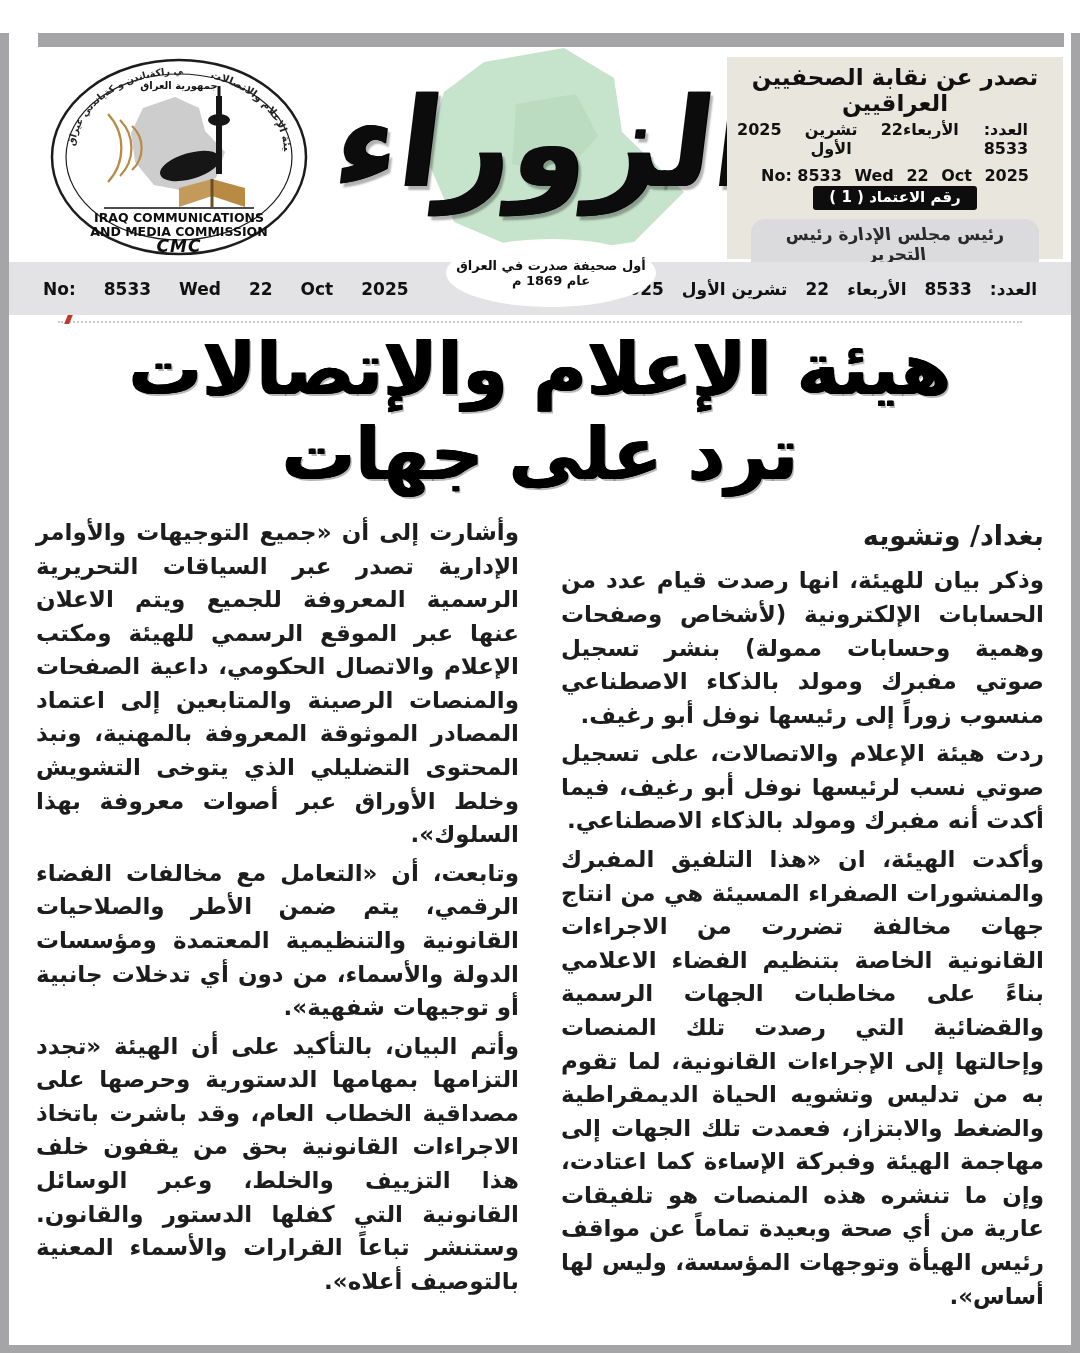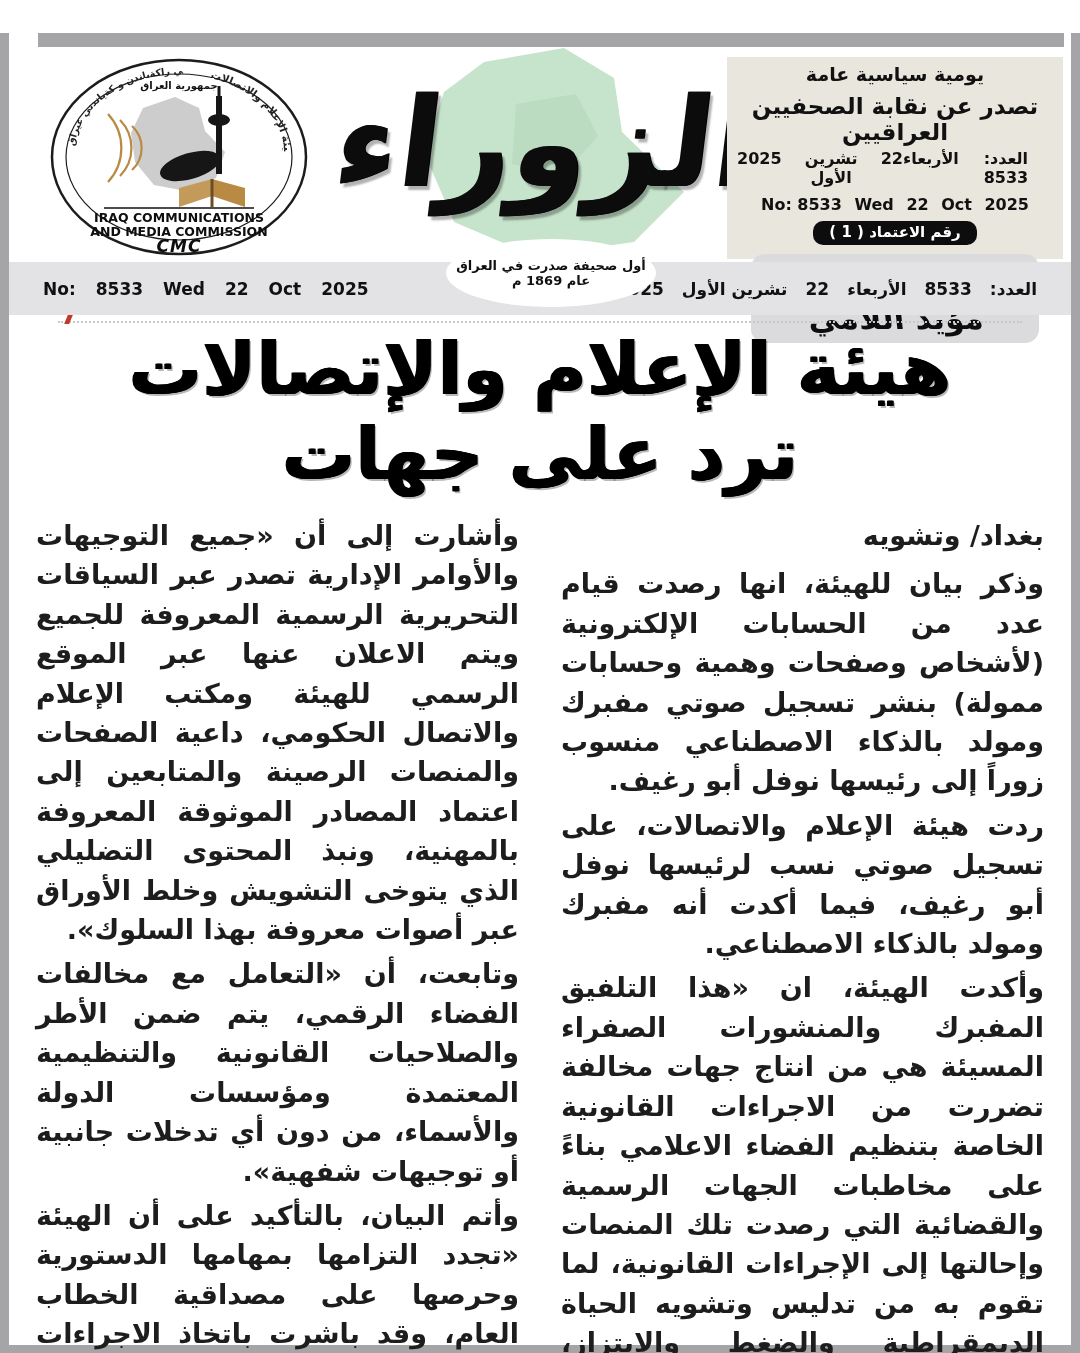--- a/index.html
+++ b/index.html
@@ -35,42 +35,42 @@
     display:flex;align-items:center;text-align:center;
     font-size:13px;font-weight:bold;direction:rtl;color:#111;
   }
 
   
   .infobox{
     position:absolute;right:17px;top:57px;width:336px;height:202px;
     background:#e9e7dd;text-align:center;direction:rtl;padding-top:6px;box-sizing:border-box;
   }
   .info-line1{font-size:19px;font-weight:bold;}
-  .info-line2{font-size:23px;font-weight:bold;margin-top:8px;}
+  .info-line2{font-size:23px;font-weight:bold;margin-top:1px;}
   .issue-row{display:flex;justify-content:space-between;align-items:baseline;
     font-size:16px;font-weight:bold;padding:0 10px;margin-top:4px;}
   .issue-row.ar{direction:rtl;}
   .issue-row.en{direction:ltr;padding:0 34px;margin-top:8px;}
   .badge{
-    display:inline-block;margin-top:7px;background:#0d0d0d;color:#fff;
-    font-size:15px;font-weight:bold;padding:2px 16px 4px;border-radius:10px;direction:rtl;
+    display:inline-block;margin-top:1px;background:#0d0d0d;color:#fff;
+    font-size:15px;font-weight:bold;padding:2px 16px 4px;border-radius:3px;direction:rtl;
   }
   .editor-box{
     width:86%;margin:9px auto 0;background:#dbdbde;border-radius:14px;
     padding:5px 6px 7px;box-sizing:border-box;
   }
   .editor-title{font-size:17px;font-weight:bold;color:#2a2a2a;transform:skewX(6deg);}
   .editor-name{font-size:31px;font-weight:bold;color:#0d0d0d;margin-top:1px;transform:skewX(6deg);}
 
   
   .datebar{
     position:absolute;left:9px;top:262px;width:1062px;height:53px;background:#e3e3e5;z-index:1;
   }
   .datebar-en{
-    position:absolute;left:34px;top:0;height:100%;display:flex;align-items:center;gap:20px;
+    position:absolute;left:34px;top:0;height:100%;display:flex;align-items:center;gap:28px;
     font-size:17px;font-weight:bold;direction:ltr;
   }
   .datebar-ar{
     position:absolute;right:34px;top:0;height:100%;display:flex;align-items:center;gap:18px;
     font-size:17px;font-weight:bold;direction:rtl;
   }
 
   
   .dotsep{position:absolute;top:321px;left:58px;right:58px;border-top:2px dotted #c9c9c9;}
   .red-tick{position:absolute;left:8px;top:-8px;width:5px;height:9px;background:#c0392b;transform:skewX(-22deg);}
@@ -84,21 +84,21 @@
   }
   .headline span{display:block;}
 
   
   .article{
     position:absolute;top:516px;left:36px;width:1008px;bottom:14px;
     direction:rtl;display:flex;gap:42px;
   }
   .col{flex:1;min-width:0;}
   .article p{
-    margin:0 0 5px;font-size:27px;font-weight:bold;line-height:1.46;
+    margin:0 0 5px;font-size:23px;font-weight:bold;line-height:1.46;
     text-align:justify;color:#1d1d1d;
   }
   .dateline{font-size:27px !important;margin-bottom:9px !important;text-align:right !important;}
 </style>
 </head>
 <body>
 
 <div class="page">
 
   <div class="frame frame-top"></div>
@@ -156,21 +156,20 @@
       <path d="M118,18 L198,4 L248,34 L256,88 L318,148 L268,198 L168,212 L88,178 L58,108 L78,48 Z" fill="#c6e3cb"></path>
       <path d="M150,60 L210,50 L232,92 L198,130 L146,120 Z" fill="#bcdcc2"></path>
     </svg>
     <div class="masthead-title">الزوراء</div>
   </div>
   <div class="tagline-circle">
     <span>أول صحيفة صدرت في العراق عام 1869 م</span>
   </div>
 
   <div class="infobox">
-    <div class="info-line1">يومية سياسية عامة</div>
     <div class="info-line2">تصدر عن نقابة الصحفيين العراقيين</div>
     <div class="issue-row ar">
       <span>العدد: 8533</span>
       <span>الأربعاء</span>
       <span>22</span>
       <span>تشرين الأول</span>
       <span>2025</span>
     </div>
     <div class="issue-row en">
       <span>No: 8533</span>

